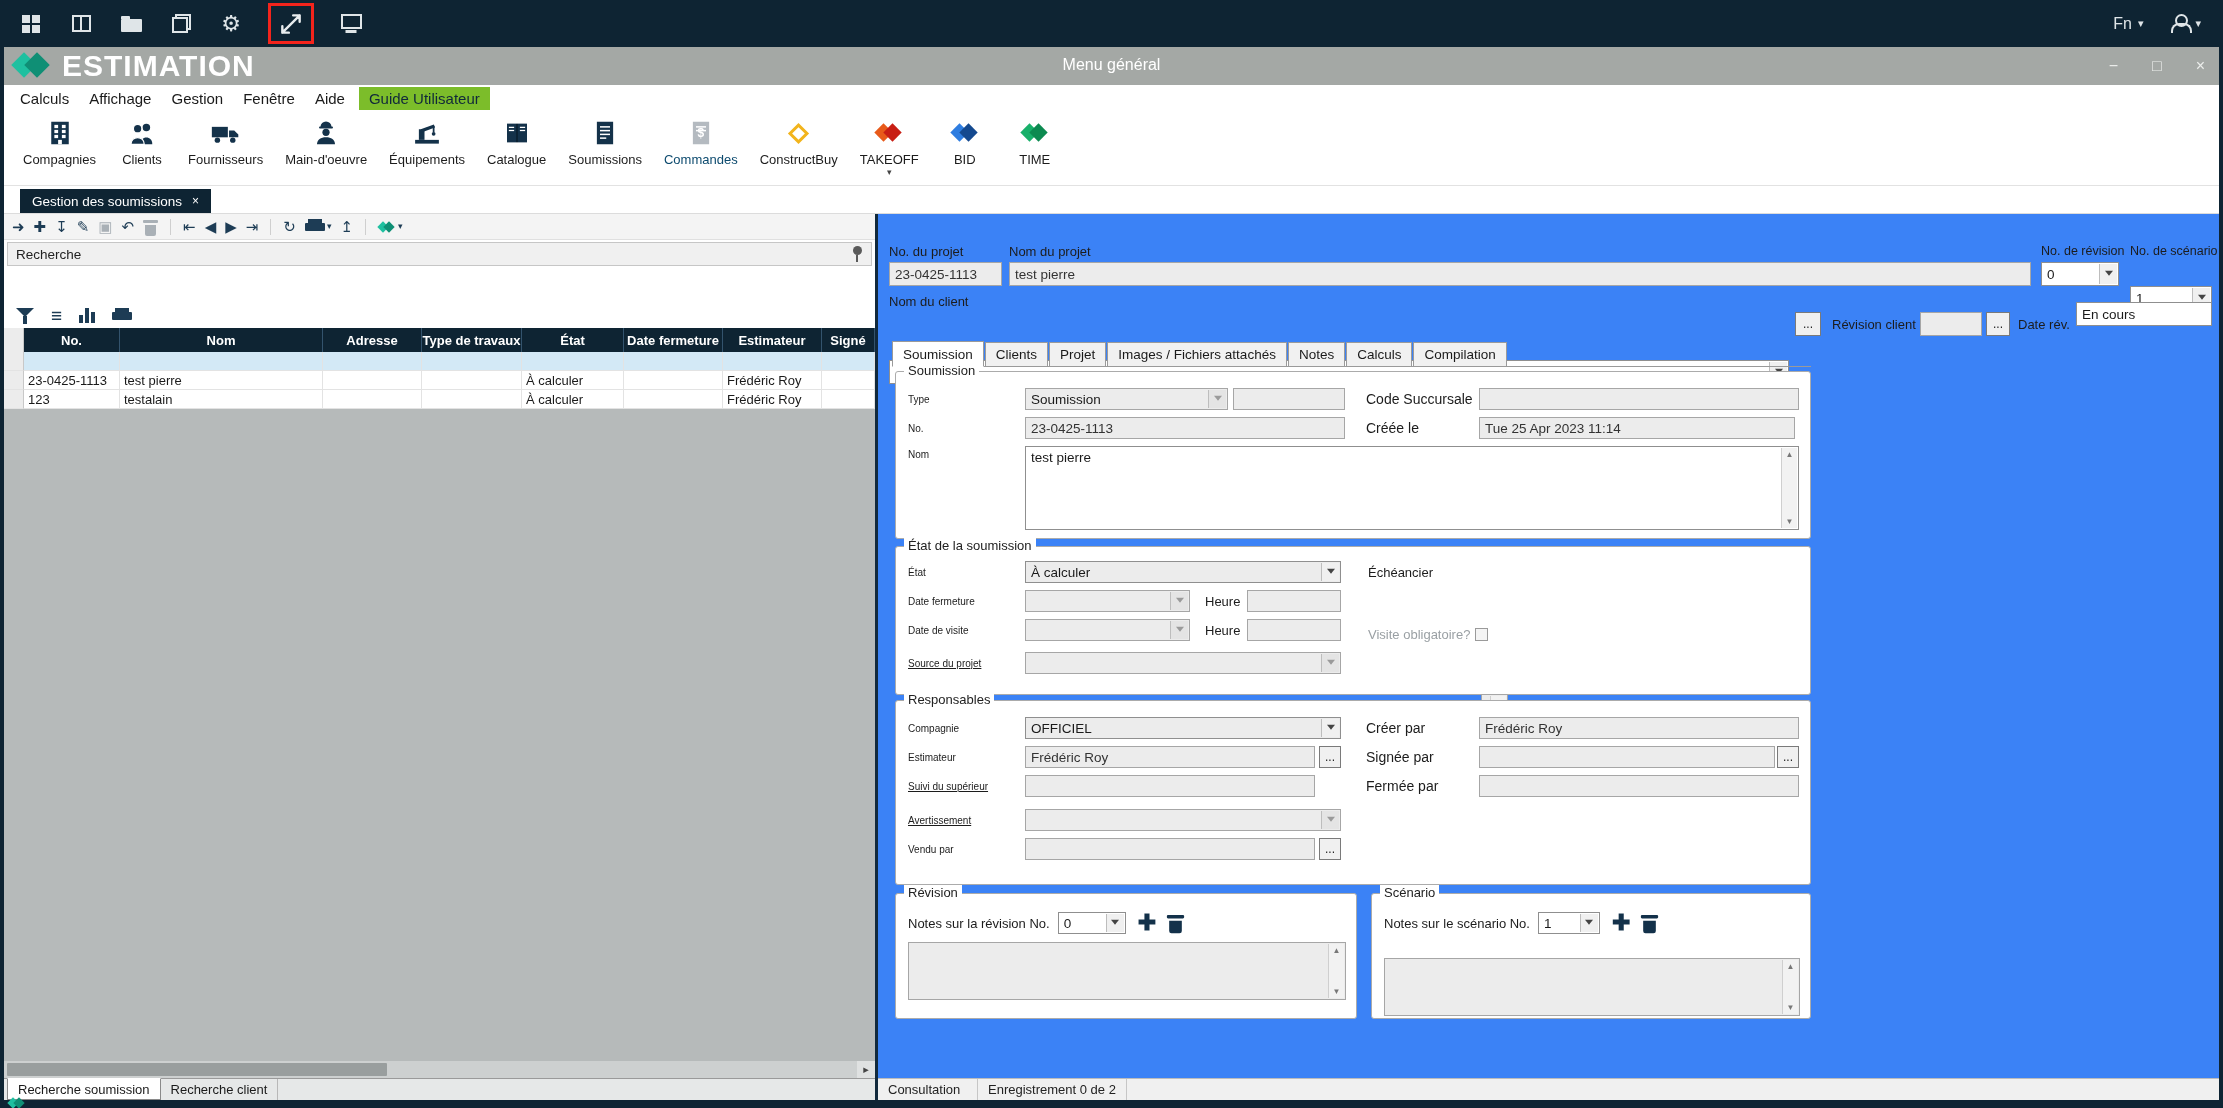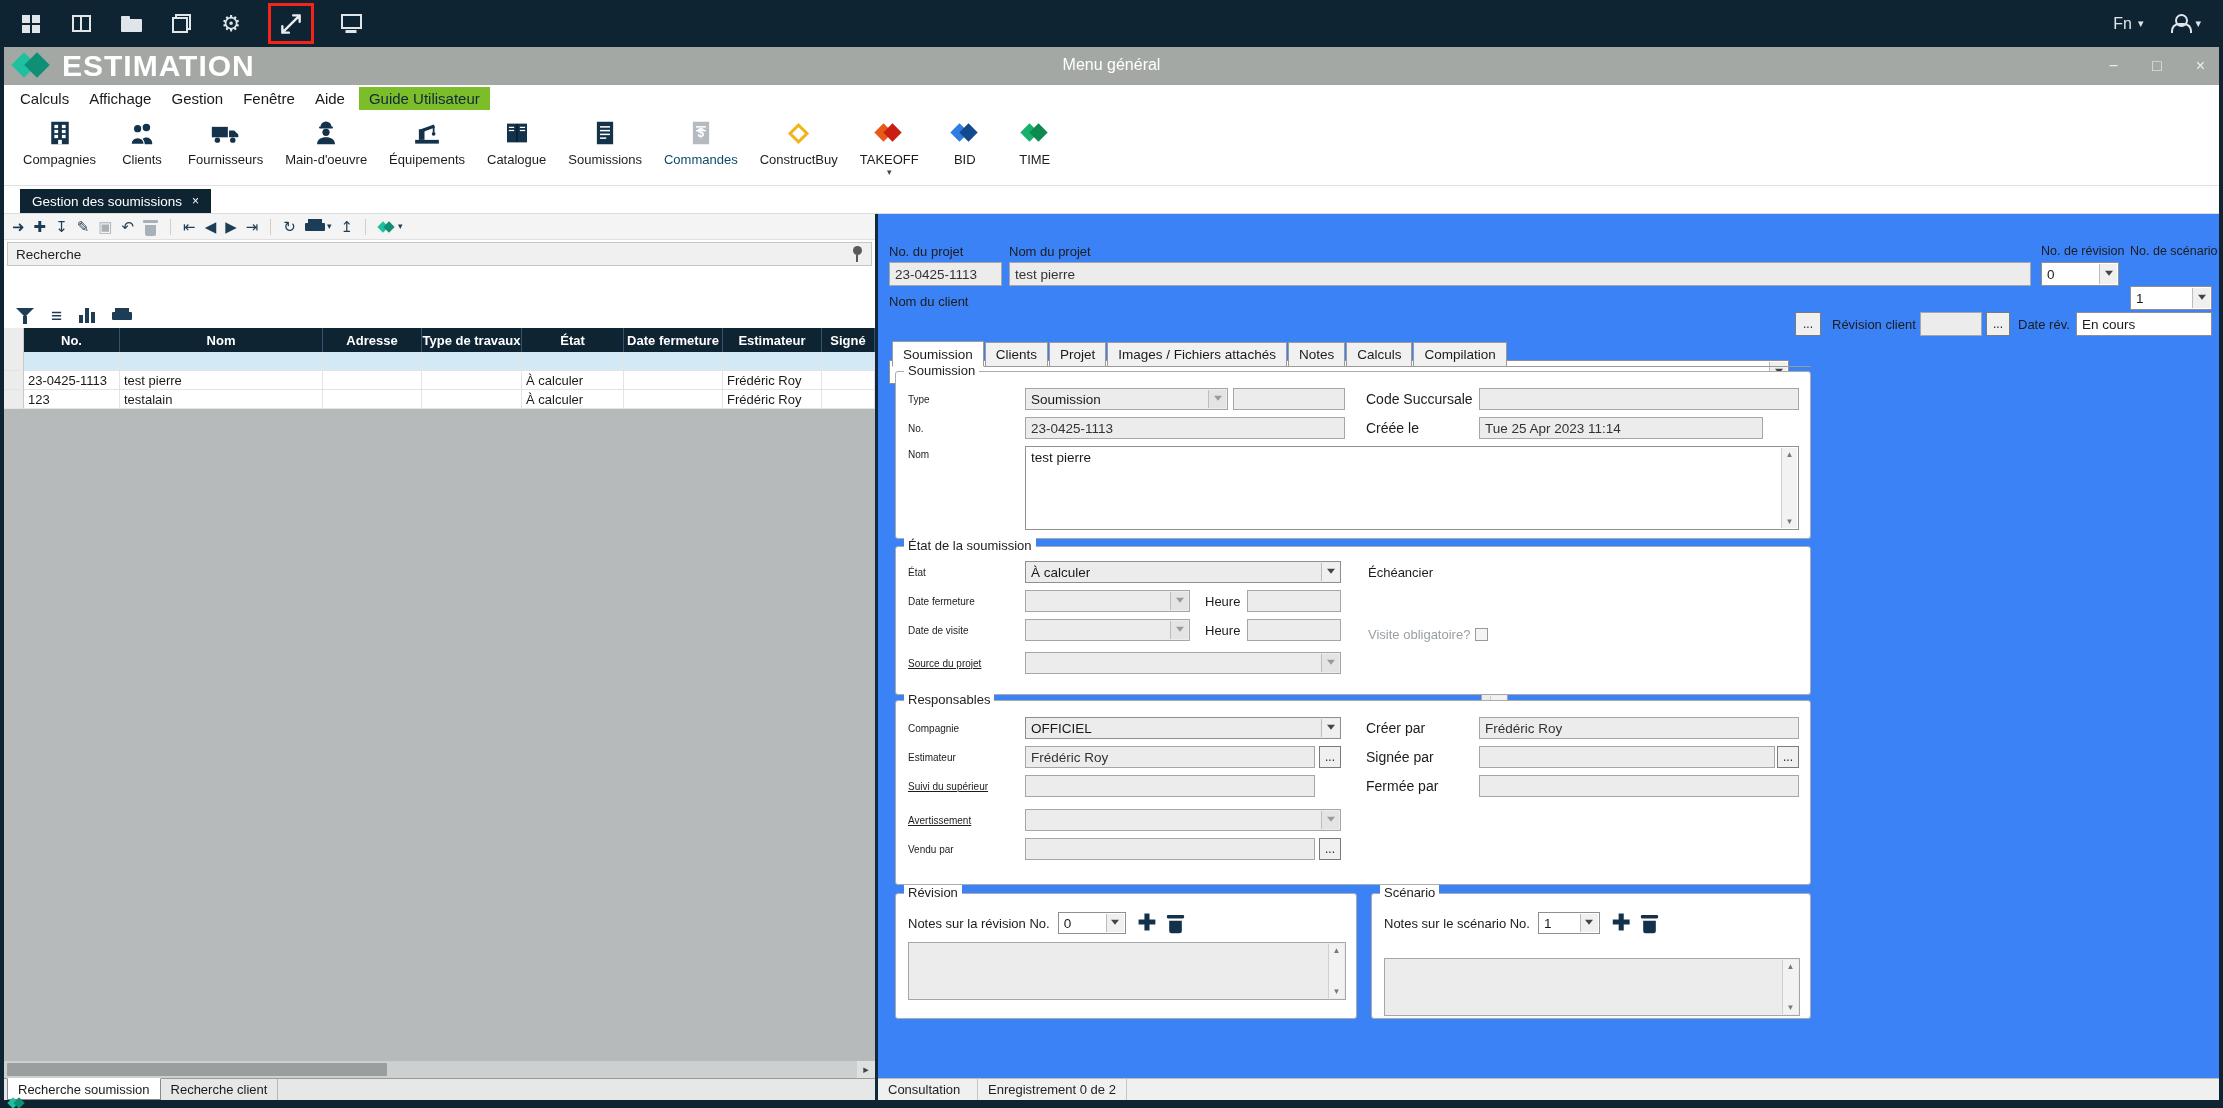--- a/index.html
+++ b/index.html
@@ -518,21 +518,21 @@
         <span class="lbl abs" style="left:11px;top:80px;font-size:13px">Nom du client</span>
         <span class="combo abs h24" style="left:11px;top:98px;width:900px">
             <span></span>
             <span class="ddb"></span>
           </span>
         <span class="btn abs" style="left:917px;top:98px;width:26px;height:24px">...</span>
         <span class="lbl abs" style="left:954px;top:103px;font-size:13px">Révision client</span>
         <span class="field dis abs h24" style="left:1042px;top:98px;width:62px"></span>
         <span class="btn abs" style="left:1108px;top:98px;width:24px;height:24px">...</span>
         <span class="lbl abs" style="left:1140px;top:103px;font-size:13px">Date rév.</span>
-        <span class="field abs h24" style="left:1198px;top:98px;width:136px">En cours</span>
+        <span class="field abs h24" style="left:1198px;top:88px;width:136px">En cours</span>
 
         <div class="rp-tabs">
           <span class="ftab on">Soumission</span>
           <span class="ftab">Clients</span>
           <span class="ftab">Projet</span>
           <span class="ftab">Images / Fichiers attachés</span>
           <span class="ftab">Notes</span>
           <span class="ftab">Calculs</span>
           <span class="ftab">Compilation</span>
         </div>
@@ -549,21 +549,21 @@
             <span class="rcol">
               <span class="flabel2">Code Succursale</span>
               <span class="field dis h22" style="width:320px"></span>
             </span>
           </div>
           <div class="frow">
             <span class="flabel">No.</span>
             <span class="field dis h22" style="width:320px">23-0425-1113</span>
             <span class="rcol">
               <span class="flabel2">Créée le</span>
-              <span class="field dis h22" style="width:284px">Tue 25 Apr 2023 11:14</span>
+              <span class="field dis h22" style="width:316px">Tue 25 Apr 2023 11:14</span>
             </span>
           </div>
           <div class="frow tall">
             <span class="flabel" style="padding-top:3px">Nom</span>
             <span class="ta" style="width:776px;height:84px"><span>test pierre</span><span class="sb">
                   <span>▲</span>
                   <span>▼</span>
                 </span></span>
           </div>
         </div>

